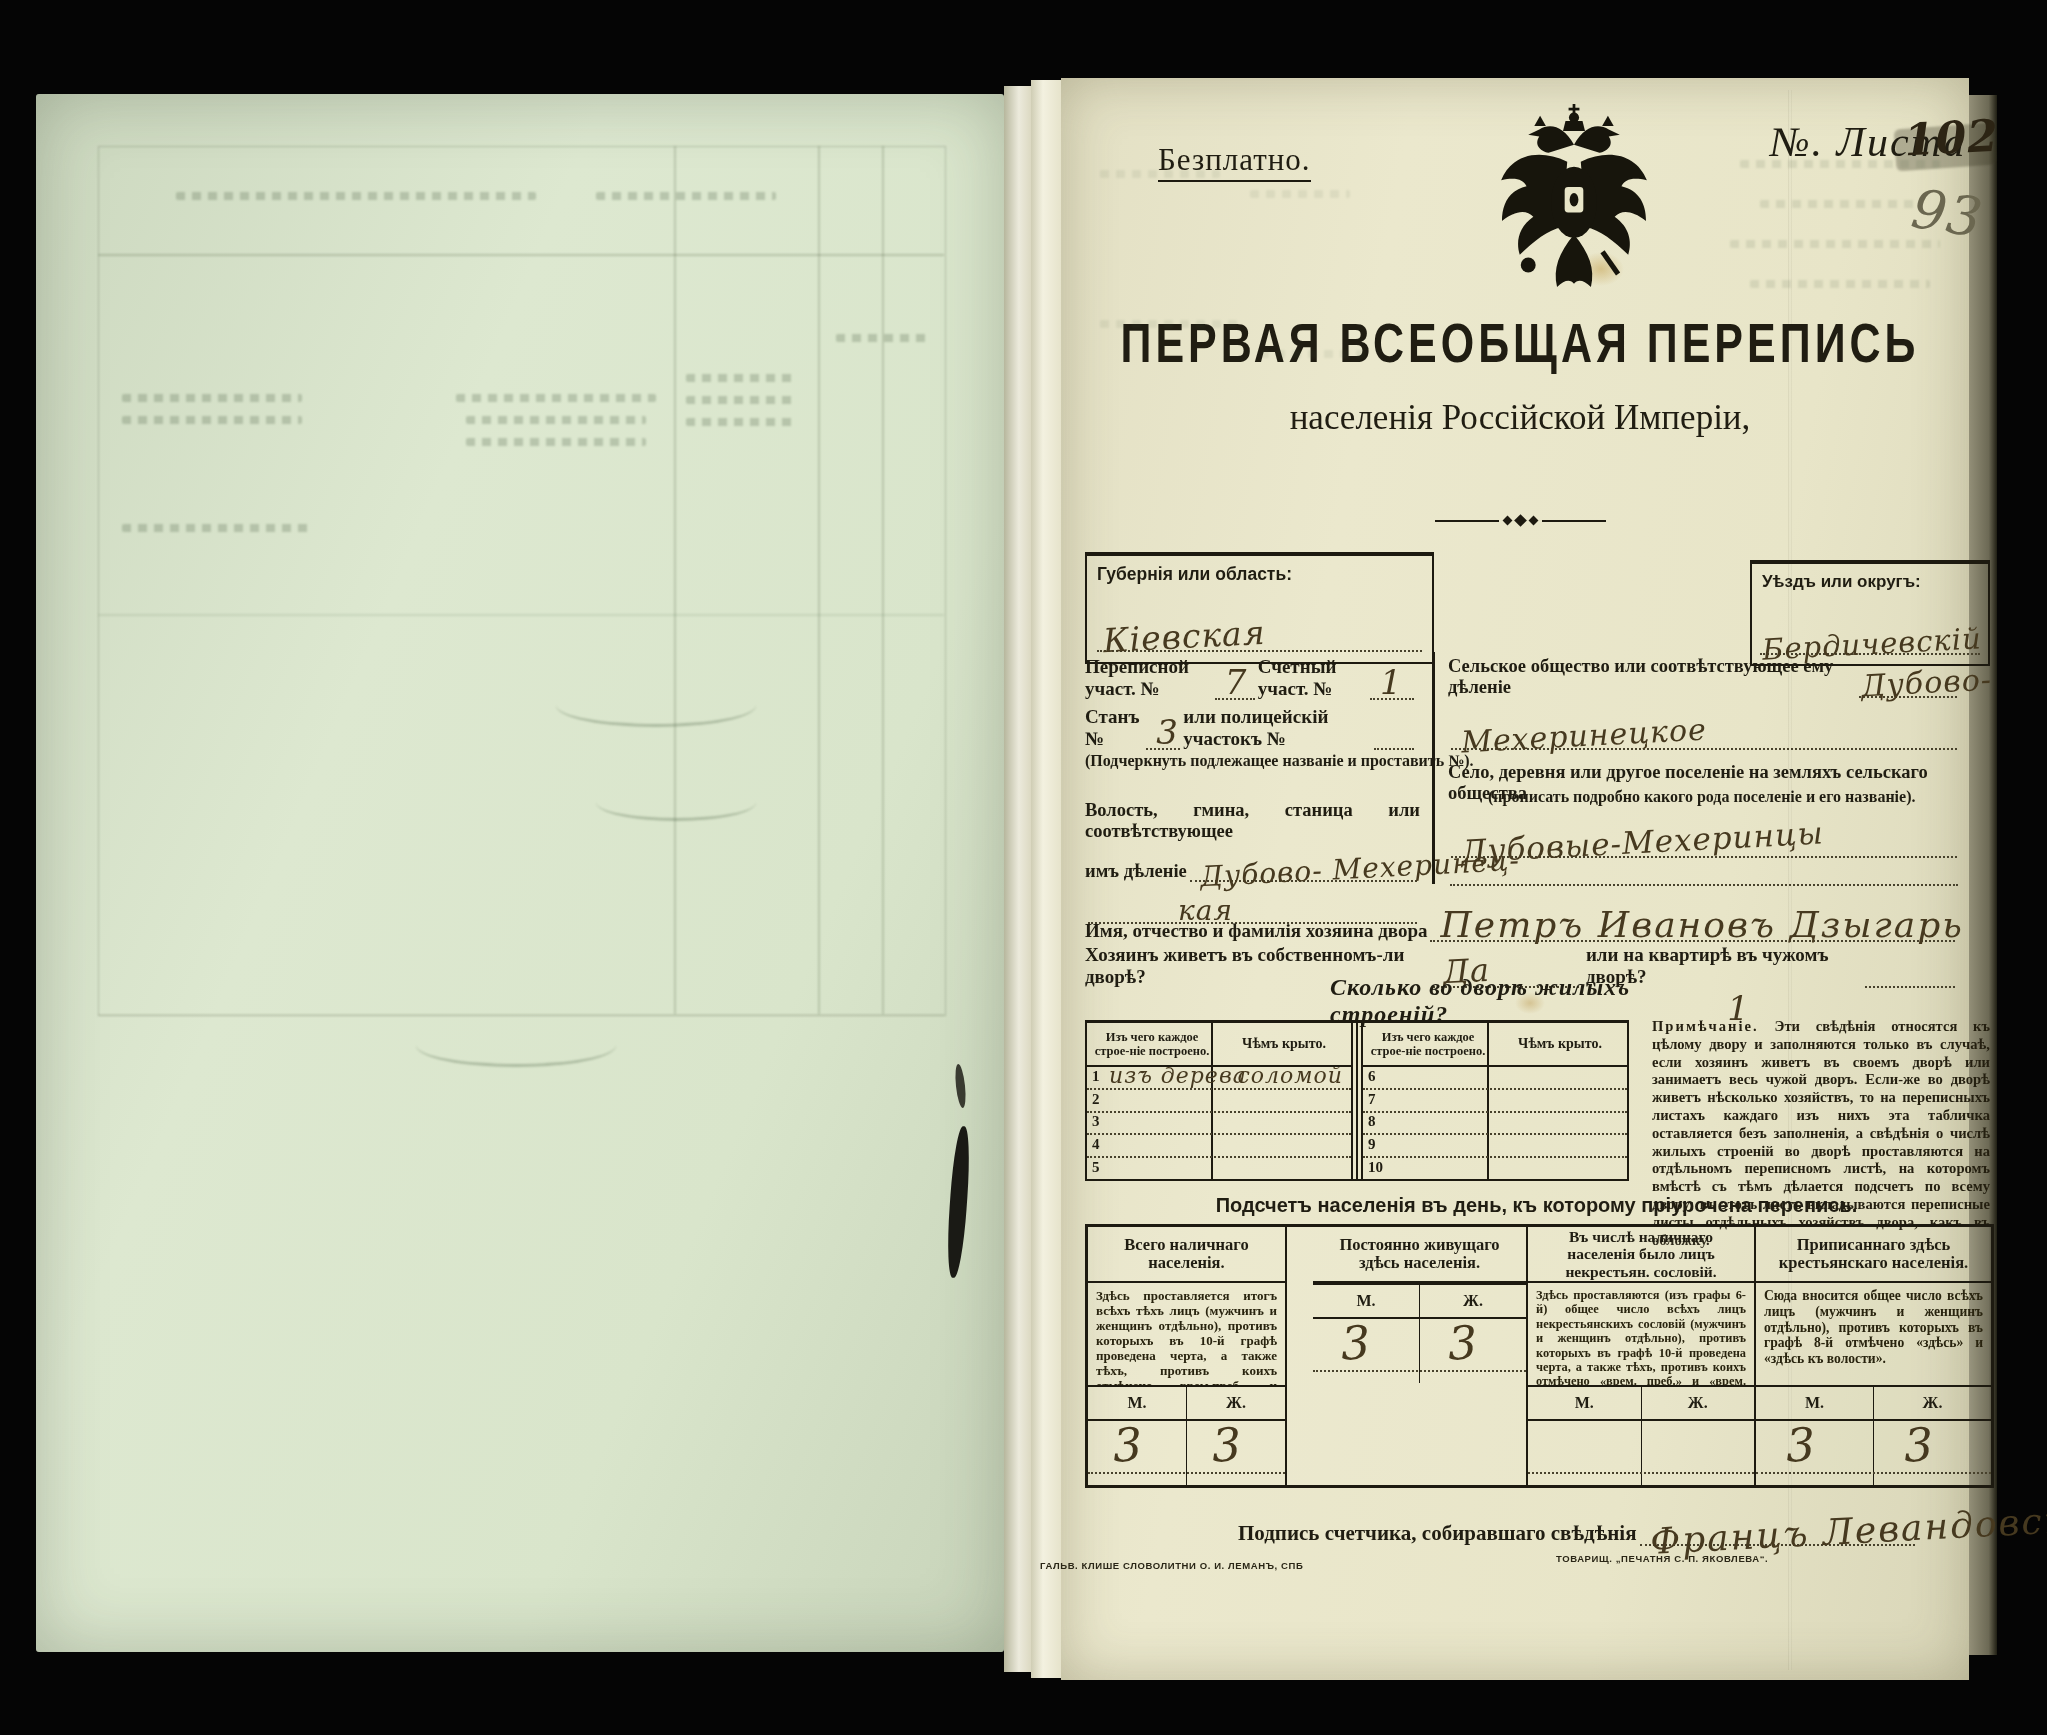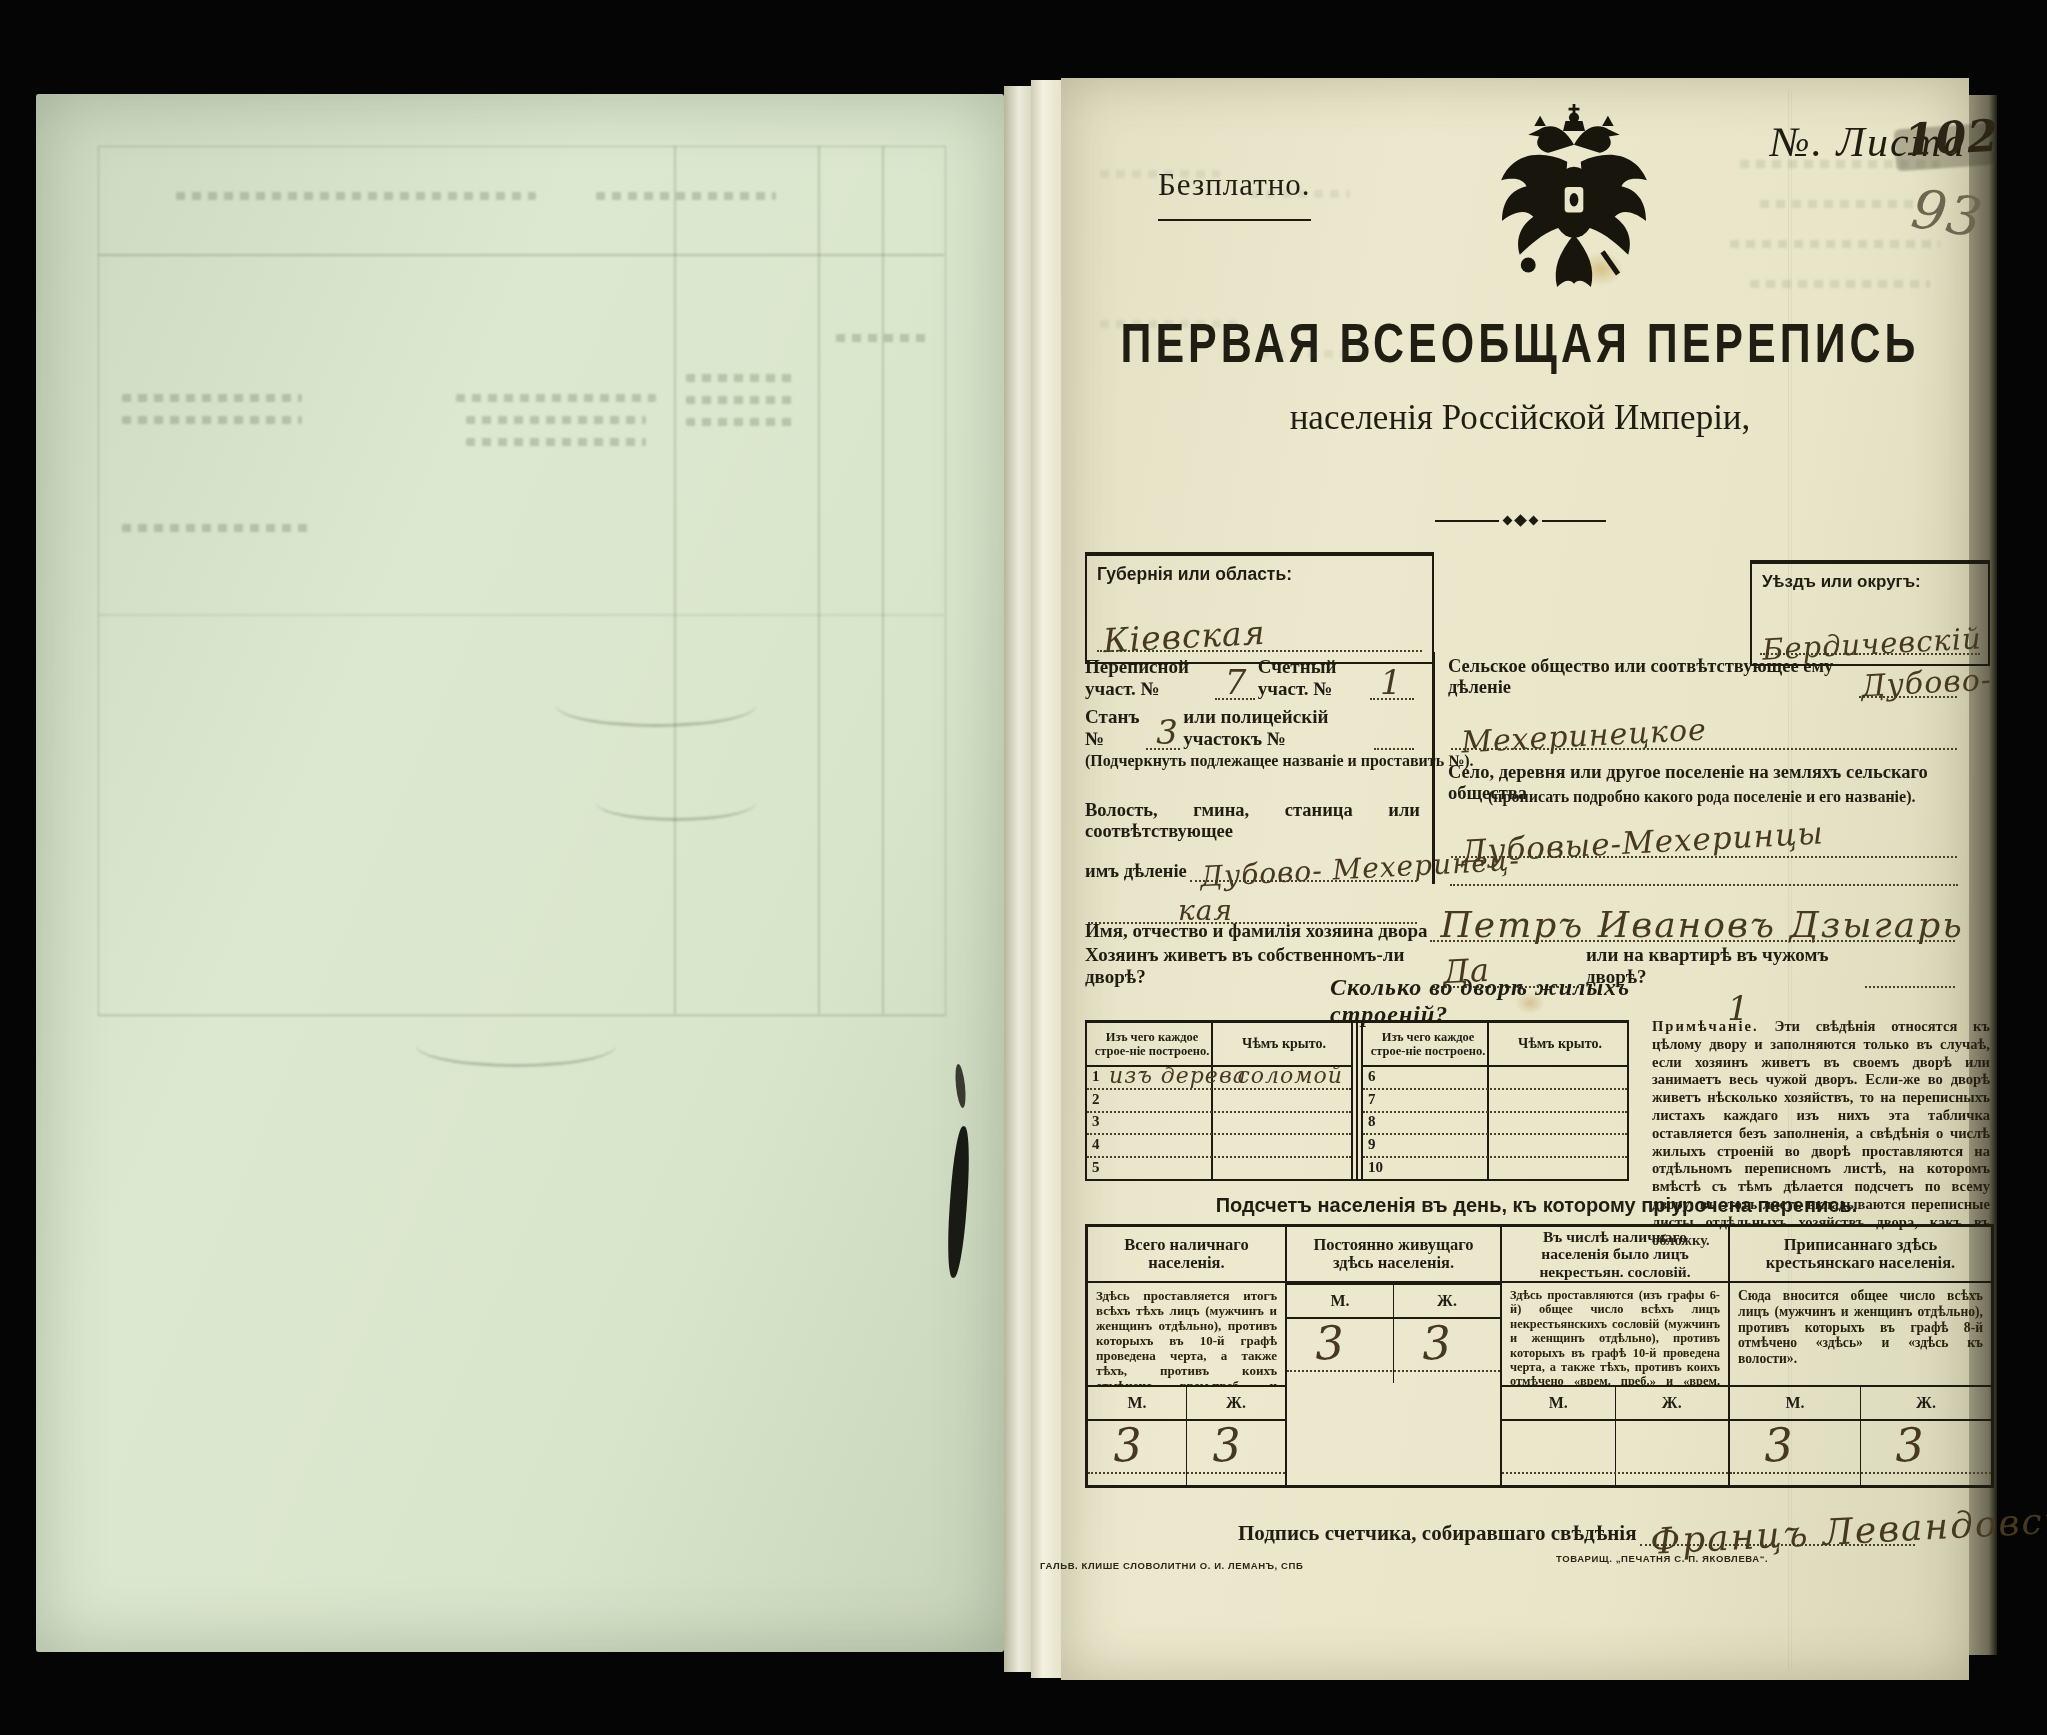--- a/index.html
+++ b/index.html
@@ -29,21 +29,21 @@
   .gframe{position:absolute;border:1.5px solid rgba(88,104,76,.30);}
   .gline-h{position:absolute;height:1.5px;background:rgba(88,104,76,.28);}
   .gline-v{position:absolute;width:1.5px;background:rgba(88,104,76,.25);}
   .gbar{position:absolute;height:8px;border-radius:2px;opacity:.55;
     background:repeating-linear-gradient(90deg,rgba(74,94,66,.45) 0 9px,transparent 9px 16px);}
   .gcurl{position:absolute;border-bottom:3px solid rgba(66,88,60,.30);border-radius:50%;}
   
   .b{font-weight:bold;}
   .sans{font-family:"Liberation Sans",sans-serif;}
   .center{text-align:center;}
-  .undr{border-bottom:2.5px solid #1d1a10;padding-bottom:16px;margin-top:25px;}
+  .undr{border-bottom:2.5px solid #1d1a10;padding-bottom:2px;}
   .frow{position:absolute;display:flex;align-items:flex-end;}
   .dfill{flex:1 1 auto;border-bottom:2px dotted #47412c;position:relative;margin:0 3px;height:4px;}
   .hwv{position:absolute;bottom:-2px;left:10px;white-space:nowrap;}
   
   .hw{font-family:"DejaVu Serif",serif;font-style:italic;color:#46391f;letter-spacing:1px;}
   .tilt{display:inline-block;transform:rotate(-3deg);}
   
   .btable{position:absolute;left:1085px;top:1020px;width:540px;height:156px;display:flex;
     border-top:3px solid #1d1a10;border-bottom:2px solid #1d1a10;
     border-left:2px solid #1d1a10;border-right:2px solid #1d1a10;}
@@ -335,21 +335,21 @@
       </div>
       <div class="cg-vals">
         <div>
             <span class="hw3 hw tilt">3</span>
           </div>
         <div>
             <span class="hw3 hw tilt">3</span>
           </div>
       </div>
     </div>
-    <div class="cgroup" style="width:213px;">
+    <div class="cgroup" style="width:213px;padding-left:26px;">
       <div class="cg-head">Постоянно живущаго здѣсь населенія.</div>
       <div class="cg-mj">
         <div>М.</div>
         <div>Ж.</div>
       </div>
       <div class="cg-vals">
         <div>
             <span class="hw3 hw tilt">3</span>
           </div>
         <div>

